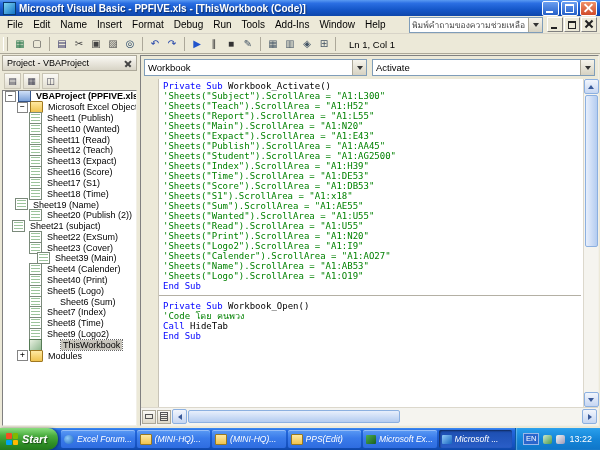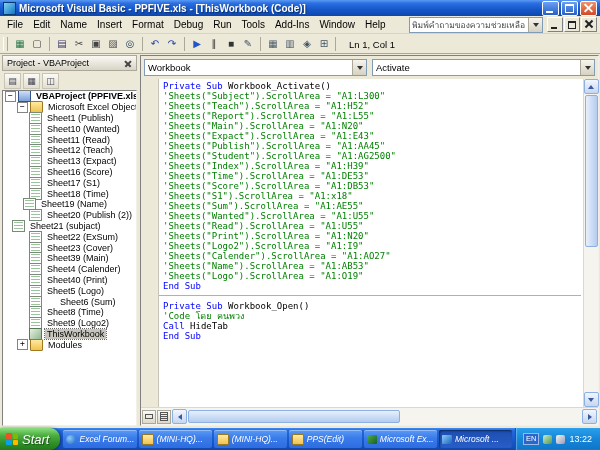--- a/index.html
+++ b/index.html
@@ -100,21 +100,21 @@
   .vb-glyph2{width:6px;height:7px;border:1px solid #555;background:repeating-linear-gradient(180deg,transparent 0 1px,#555 1px 2px);}
   .hthumb{width:210px;height:11px;background:linear-gradient(180deg,#e8effc,#b4ccf0);border:1px solid #8cb0e0;border-radius:2px;flex:none;}
   .hspacer{flex:1;}
 
   
   .taskbar{position:absolute;left:0;right:0;bottom:0;height:22px;display:flex;align-items:stretch;
     background:linear-gradient(180deg,#3f8cf3 0%,#2368de 12%,#1c5bce 45%,#1450bc 85%,#0d47a8 100%);}
   .start-button{flex:none;display:flex;align-items:center;gap:4px;padding:0 11px 0 6px;
     background:linear-gradient(180deg,#8ade7e 0%,#4aad3e 35%,#2f8f26 70%,#237a1c 100%);
     border-radius:0 10px 10px 0;box-shadow:1px 0 3px rgba(0,0,0,.45);
-    color:#fff;font-size:13px;font-weight:normal;font-style:italic;text-shadow:1px 1px 1px rgba(0,0,0,.45);}
+    color:#fff;font-size:11px;font-weight:bold;font-style:italic;text-shadow:1px 1px 1px rgba(0,0,0,.45);}
   .flag-icon{width:12px;height:12px;display:grid;grid-template-columns:1fr 1fr;grid-template-rows:1fr 1fr;gap:1px;flex:none;}
   .flag-icon i{border-radius:1px;}
   .flag-icon i:nth-child(1){background:#f25022;}
   .flag-icon i:nth-child(2){background:#7fba00;}
   .flag-icon i:nth-child(3){background:#00a4ef;}
   .flag-icon i:nth-child(4){background:#ffb900;}
   .task-buttons{flex:1;display:flex;gap:2px;padding:2px 3px;min-width:0;}
   .task-button{flex:1;max-width:74px;display:flex;align-items:center;gap:3px;padding:0 3px;
     background:linear-gradient(180deg,#5b9bf5,#3a7bea 45%,#2e6ce0);border-radius:2px;
     box-shadow:inset 0 1px 0 rgba(255,255,255,.35);color:#fff;font-size:8.5px;min-width:0;overflow:hidden;font-style:italic;}
@@ -253,41 +253,41 @@
             <span class="node-label">Sheet16 (Score)</span>
           </div>
           <div class="tree-row" style="padding-left: 26px;">
             <span class="node-icon icon-sheet"></span>
             <span class="node-label">Sheet17 (S1)</span>
           </div>
           <div class="tree-row" style="padding-left: 26px;">
             <span class="node-icon icon-sheet"></span>
             <span class="node-label">Sheet18 (Time)</span>
           </div>
-          <div class="tree-row" style="padding-left: 20px;">
+          <div class="tree-row" style="padding-left: 12px; align-items: flex-end;">
             <span class="node-icon icon-sheet"></span>
             <span class="node-label">Sheet19 (Name)</span>
           </div>
           <div class="tree-row" style="padding-left: 26px;">
             <span class="node-icon icon-sheet"></span>
             <span class="node-label">Sheet20 (Publish (2))</span>
           </div>
           <div class="tree-row" style="padding-left: 9px;">
             <span class="node-icon icon-sheet"></span>
             <span class="node-label">Sheet21 (subjact)</span>
           </div>
           <div class="tree-row" style="padding-left: 26px;">
             <span class="node-icon icon-sheet"></span>
             <span class="node-label">Sheet22 (ExSum)</span>
           </div>
           <div class="tree-row" style="padding-left: 26px;">
             <span class="node-icon icon-sheet"></span>
             <span class="node-label">Sheet23 (Cover)</span>
           </div>
-          <div class="tree-row" style="padding-left: 26px;">
+          <div class="tree-row" style="padding-left: 26px; margin-left: 8px;">
             <span class="node-icon icon-sheet"></span>
             <span class="node-label">Sheet39 (Main)</span>
           </div>
           <div class="tree-row" style="padding-left: 26px;">
             <span class="node-icon icon-sheet"></span>
             <span class="node-label">Sheet4 (Calender)</span>
           </div>
           <div class="tree-row" style="padding-left: 26px;">
             <span class="node-icon icon-sheet"></span>
             <span class="node-label">Sheet40 (Print)</span>
@@ -295,27 +295,31 @@
           <div class="tree-row" style="padding-left: 26px;">
             <span class="node-icon icon-sheet"></span>
             <span class="node-label">Sheet5 (Logo)</span>
           </div>
           <div class="tree-row" style="padding-left: 26px; gap: 13px;">
             <span class="node-icon icon-sheet"></span>
             <span class="node-label">Sheet6 (Sum)</span>
           </div>
           <div class="tree-row" style="padding-left: 26px;">
             <span class="node-icon icon-sheet"></span>
+            <span class="node-label">Sheet7 (Index)</span>
+          </div>
+          <div class="tree-row" style="padding-left: 26px;">
+            <span class="node-icon icon-sheet"></span>
             <span class="node-label">Sheet8 (Time)</span>
           </div>
           <div class="tree-row" style="padding-left: 26px;">
             <span class="node-icon icon-sheet"></span>
             <span class="node-label">Sheet9 (Logo2)</span>
           </div>
-          <div class="tree-row selected" style="padding-left: 26px;">
+          <div class="tree-row selected" style="padding-left: 26px; gap: 16px;">
             <span class="node-icon icon-workbook"></span>
             <span class="node-label">ThisWorkbook</span>
           </div>
           <div class="tree-row" style="padding-left: 14px;">
             <span class="expander">+</span>
             <span class="node-icon icon-folder"></span>
             <span class="node-label">Modules</span>
           </div>
         </div>
     </div>

